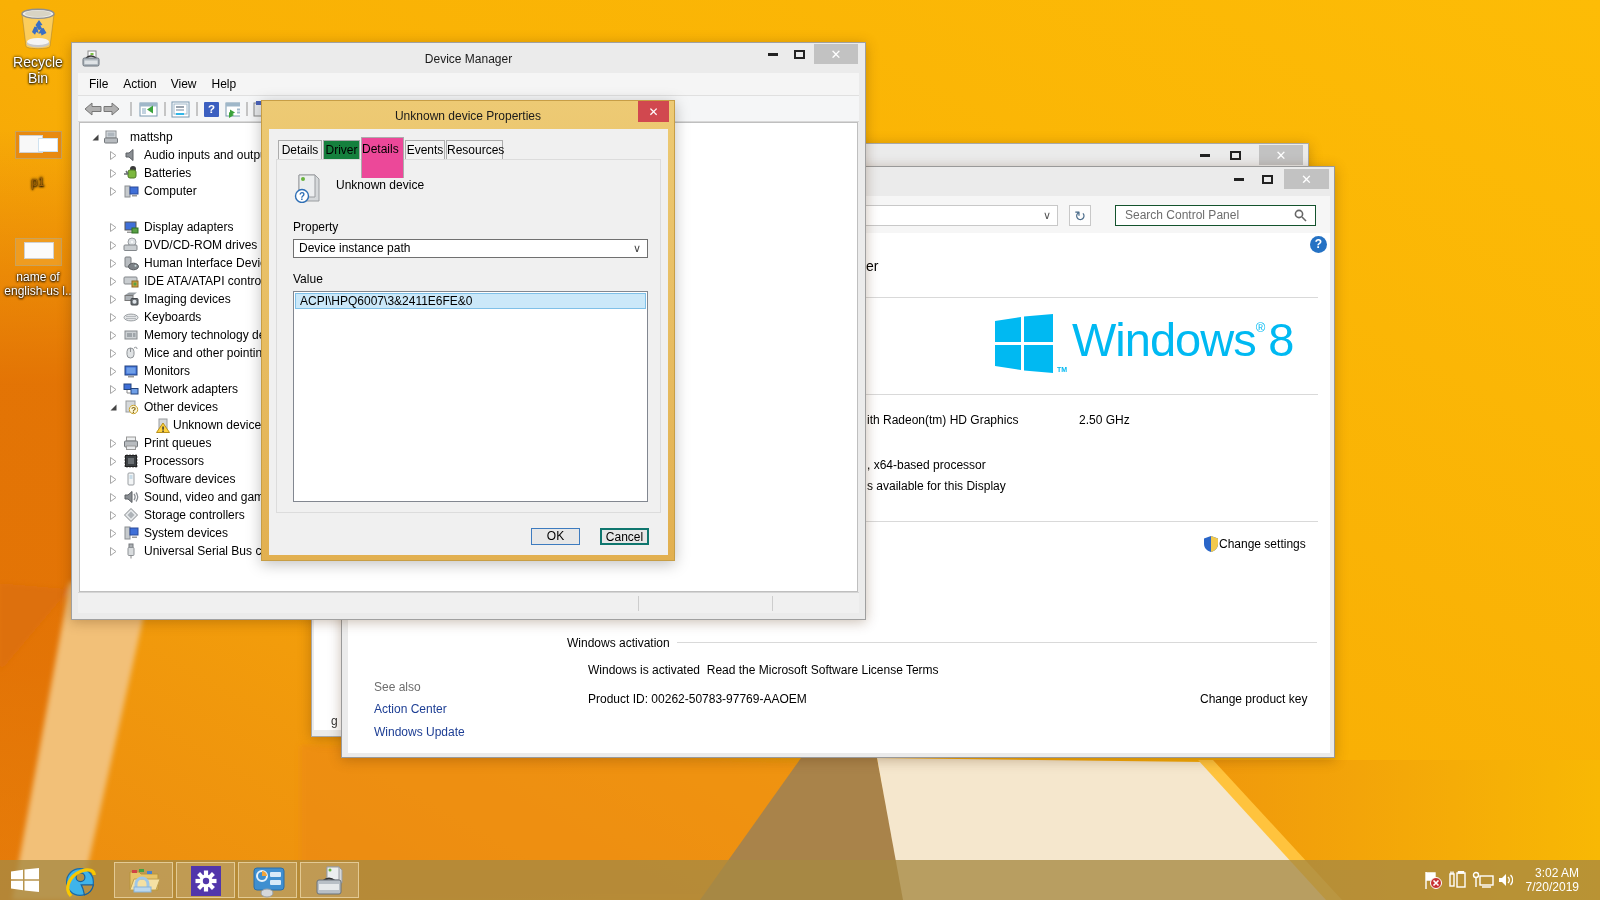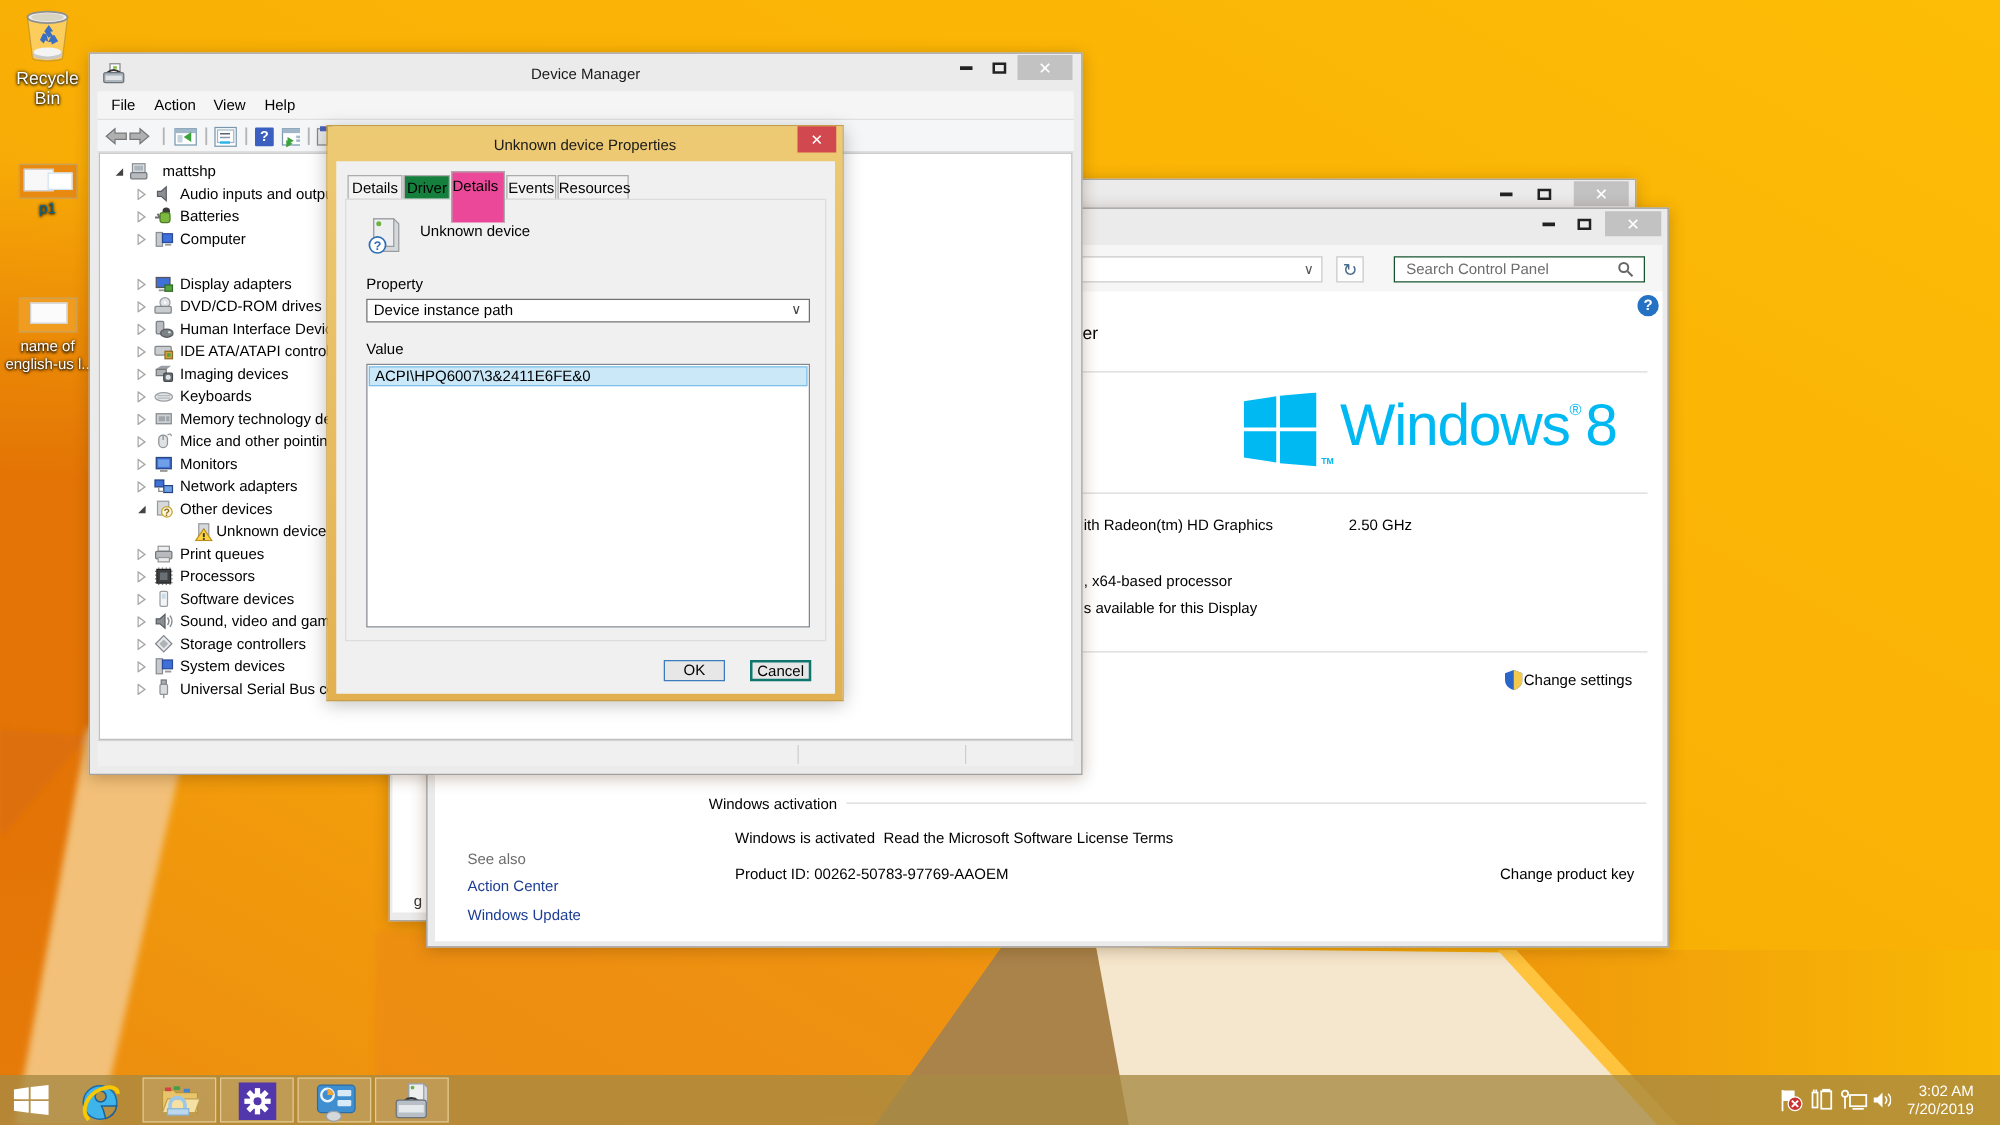--- a/index.html
+++ b/index.html
@@ -190,21 +190,21 @@
     <path d="M15.5,18.5 l-2.5,5.5 l3,2.8 l1.2,-2.7 l2.5,1.2 l-1.5,-6 z" fill="#3a6fc4"></path>
     <path d="M24.5,20 l3,5 l-5,2.5 l-0.5,-2.2 l-2.6,0.4 l2.6,-5.2 z" fill="#3a6fc4"></path>
   </svg>
   <div style="color:#fff;text-shadow:0 1px 2px #000,0 0 3px #000;font-size:14px;margin-top:2px">Recycle Bin</div>
 </div>
 <div class="abs" style="left:6px;top:131px;width:64px;text-align:center">
   <div style="width:47px;height:28px;margin:0 auto;background:#e88a10;border:1px solid #caa25a;position:relative">
     <div style="position:absolute;left:3px;top:3px;width:24px;height:18px;background:#f8f8f8;border:1px solid #d0d0d0"></div>
     <div style="position:absolute;left:22px;top:6px;width:20px;height:14px;background:#fff;border:1px solid #cfe2f0"></div>
   </div>
-  <div style="color:#0369a1;text-shadow:0 1px 2px #000,0 0 3px #000;font-size:12px;margin-top:0">p1</div>
+  <div style="color:#a16207;text-shadow:0 1px 2px #000,0 0 3px #000;font-size:12px;margin-top:16px">p1</div>
 </div>
 <div class="abs" style="left:4px;top:238px;width:68px;text-align:center">
   <div style="width:47px;height:28px;margin:0 auto;background:#ef9c20;border:1px solid #caa25a;position:relative">
     <div style="position:absolute;left:8px;top:3px;width:30px;height:17px;background:#fbfbfb;border:1px solid #d0d0d0"></div>
   </div>
   <div style="color:#fff;text-shadow:0 1px 2px #000,0 0 3px #000;font-size:12px;margin-top:4px;line-height:14px">name of<br>english-us l..</div>
 </div>
 
 <div class="winframe" style="left:311px;top:143px;width:998px;height:594px;border-color:#a8a8a8">
   <div class="closebox" style="right:5px;top:1px;width:44px;height:20px">✕</div>

